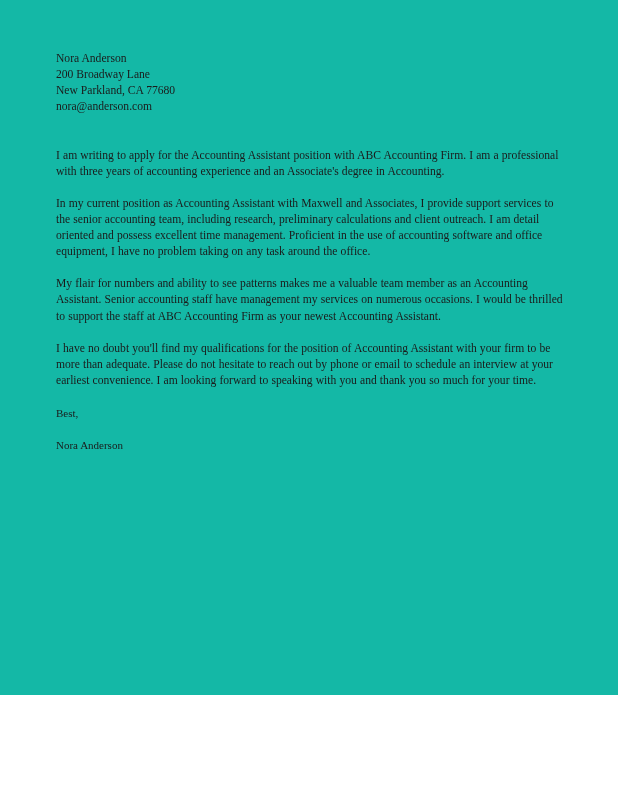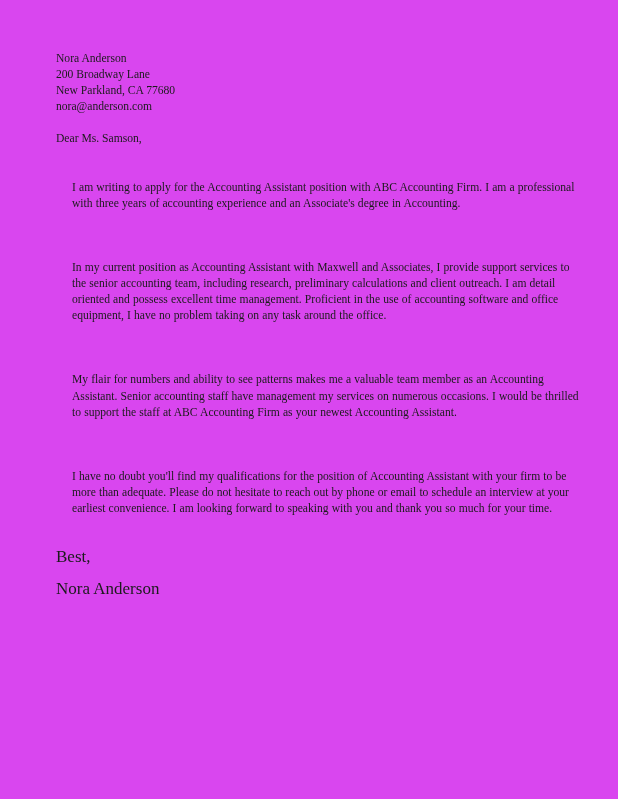--- a/index.html
+++ b/index.html
@@ -13,22 +13,22 @@
     height: 799px;
     overflow: hidden;
     font-family: "Liberation Serif", "DejaVu Serif", serif;
     color: #1b1b1b;
     -webkit-font-smoothing: antialiased;
   }
 
   .page {
     position: relative;
     width: 618px;
-    height: 799px;
-    background: #d946ef;
+    height: 695px;
+    background: #14b8a6;
     box-sizing: border-box;
   }
 
   .letter {
     position: absolute;
     left: 56px;
     top: 51px;
     width: 508px;
   }
 
@@ -45,50 +45,49 @@
     line-height: 16.1px;
     white-space: pre;
   }
 
   
   .gap-1 { height: 16.1px; }
 
   .para {
     font-size: 11.6px;
     line-height: 16.1px;
-    margin: 16px;
+    margin: 0;
     text-align: left;
     
     width: 508px;
     word-spacing: 0.02em;
   }
 
   .signoff,
   .signature {
-    font-size: 17px;
+    font-size: 11px;
     line-height: 16.1px;
     white-space: pre;
   }
 </style>
 </head>
 <body>
 
 <div class="page">
   <div class="letter">
 
     <div class="sender block">
       <span class="addr-line">Nora Anderson</span>
       <span class="addr-line">200 Broadway Lane</span>
       <span class="addr-line">New Parkland, CA 77680</span>
       <span class="addr-line">nora@anderson.com</span>
     </div>
 
     <div class="gap-1"></div>
 
-    <div class="block">Dear Ms. Samson,</div>
 
     <div class="gap-1"></div>
 
     <p class="para">I am writing to apply for the Accounting Assistant position with ABC Accounting Firm. I am a professional with three years of accounting experience and an Associate's degree in Accounting.</p>
 
     <div class="gap-1"></div>
 
     <p class="para">In my current position as Accounting Assistant with Maxwell and Associates, I provide support services to the senior accounting team, including research, preliminary calculations and client outreach. I am detail oriented and possess excellent time management. Proficient in the use of accounting software and office equipment, I have no problem taking on any task around the office.</p>
 
     <div class="gap-1"></div>

